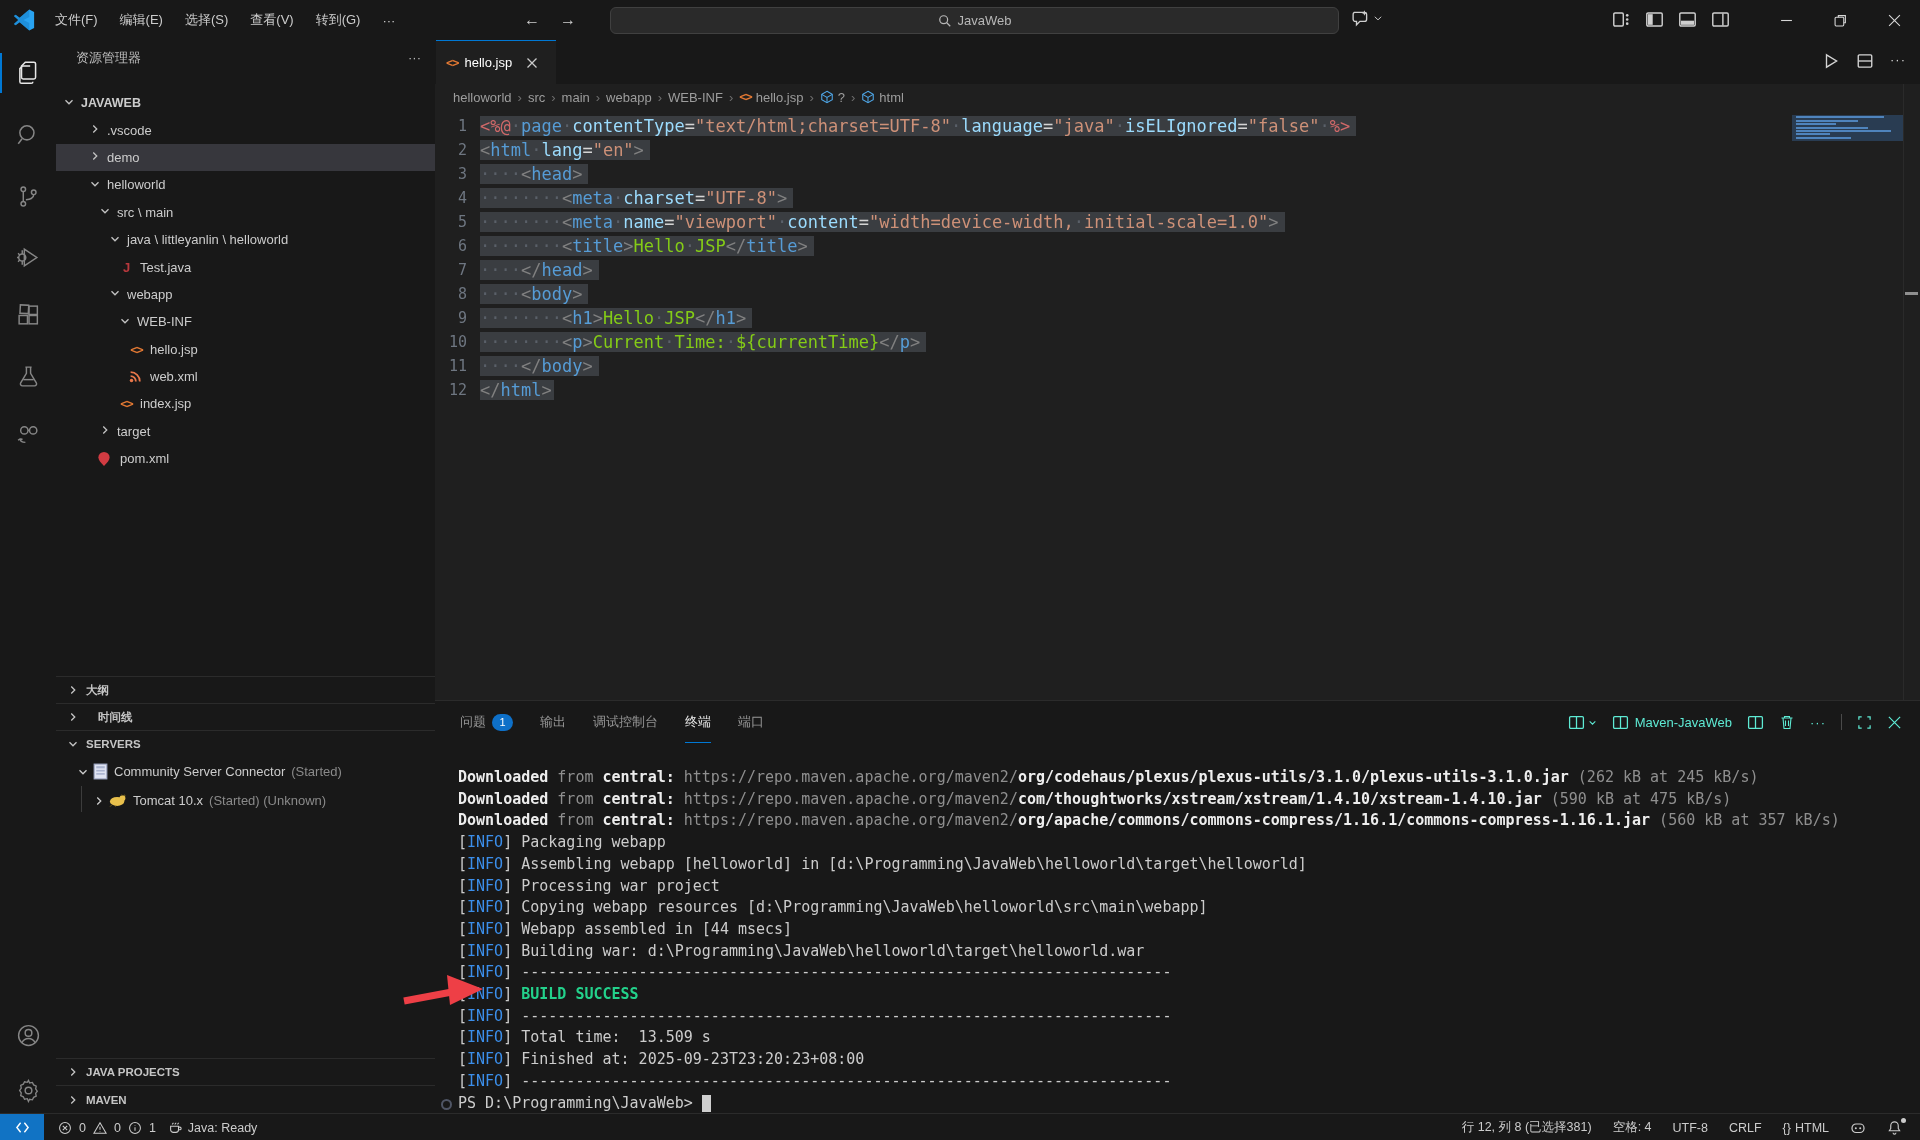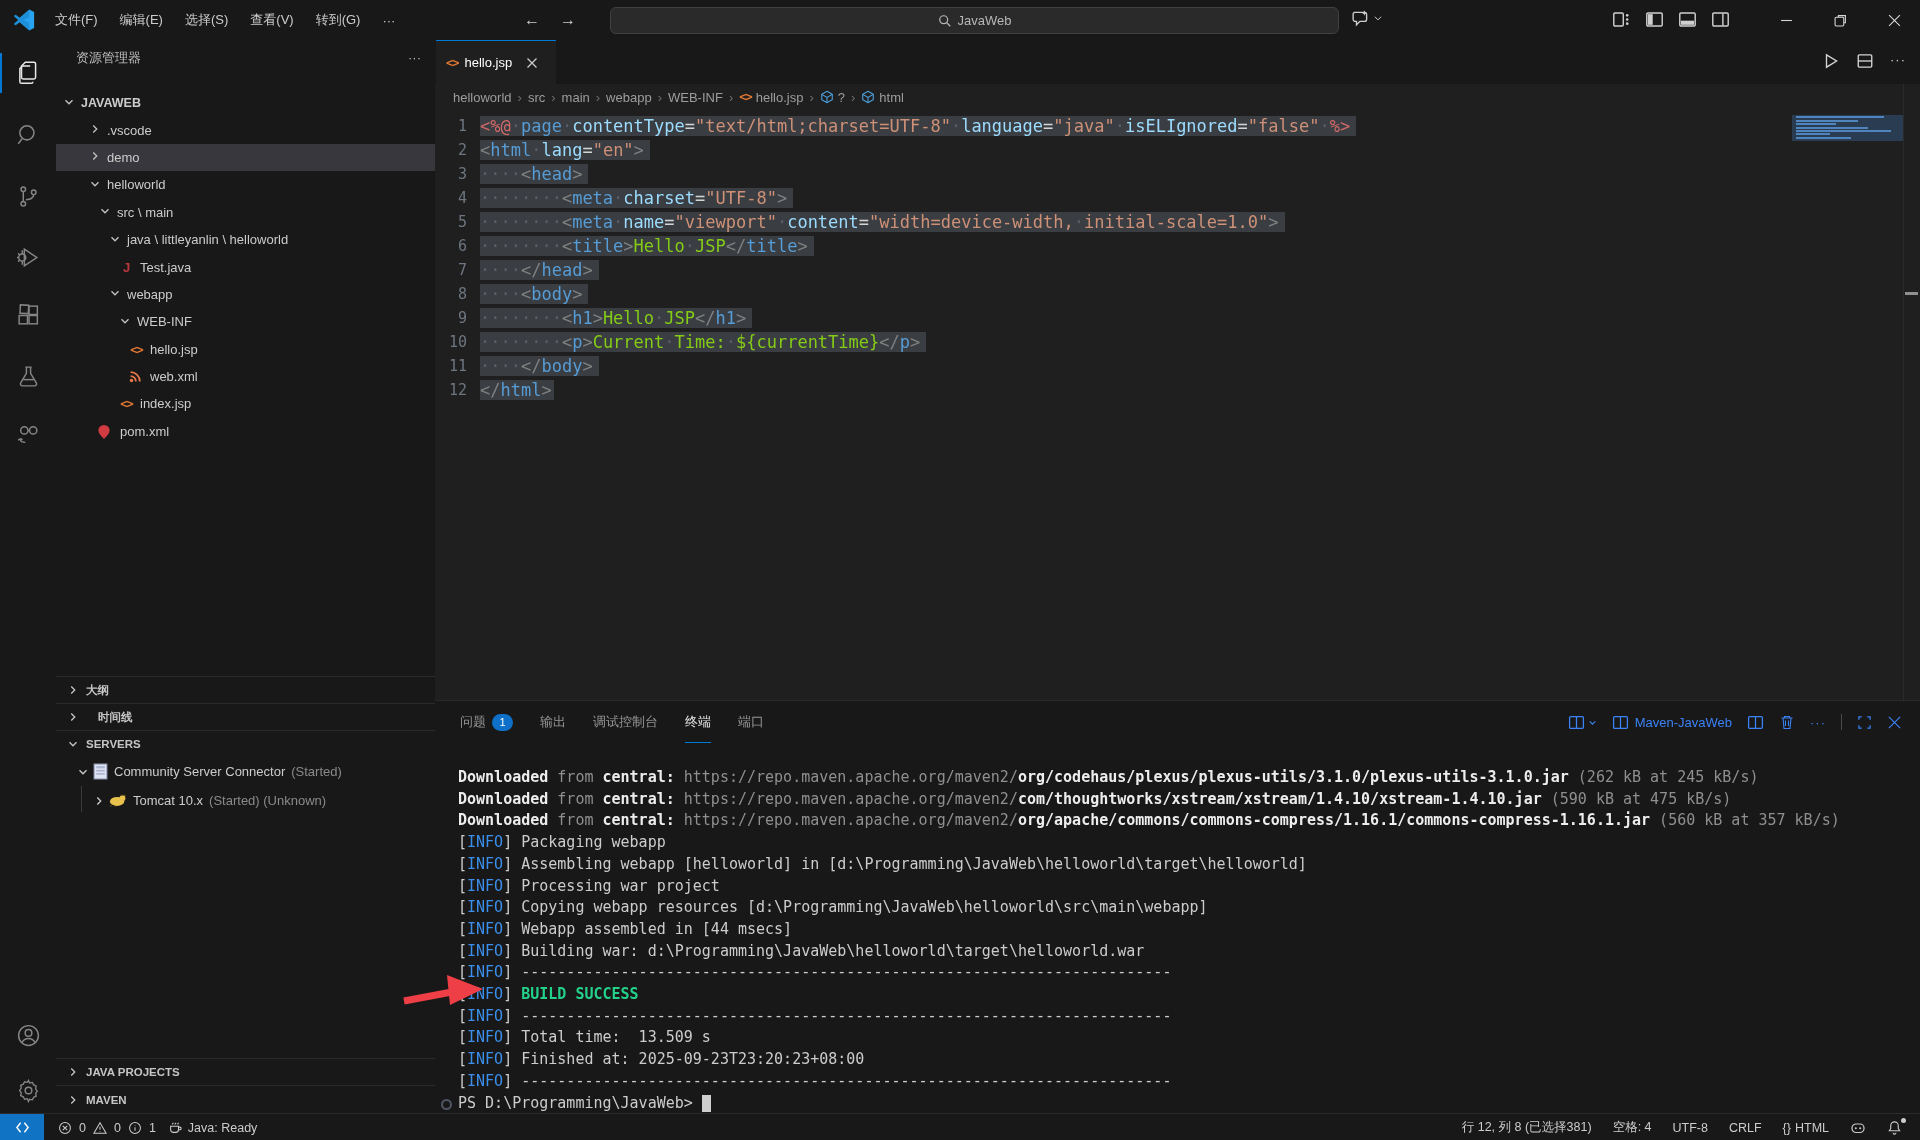--- a/index.html
+++ b/index.html
@@ -58,21 +58,21 @@
   #minimap{position:absolute;left:1357px;top:75px;width:111px;height:26px;background:rgba(53,92,138,.48);}
   #minimap i{display:block;height:2px;background:#4f84bd;margin:1.4px 0 0 4px;}
   #mm-sep{position:absolute;left:1468px;top:44px;width:1px;height:616px;background:#2a2a2a;}
   #ov-mark{position:absolute;left:1470px;top:252px;width:13px;height:3px;background:#8f8f8f;}
   
   #panel{position:absolute;left:435px;top:700px;width:1485px;height:413px;background:#181818;border-top:1px solid #2b2b2b;}
   #panel-tabs{position:absolute;left:25px;top:0;height:42px;display:flex;align-items:center;gap:27px;color:#969696;}
   #panel-tabs .ptab{display:flex;align-items:center;gap:6px;height:42px;box-sizing:border-box;}
   #panel-tabs .ptab.active{color:#e7e7e7;border-bottom:1.5px solid #0078d4;}
   .badge{min-width:17px;height:17px;border-radius:9px;background:#0e70c8;color:#fff;font-size:11px;display:flex;align-items:center;justify-content:center;padding:0 2px;}
-  #panel-actions{position:absolute;right:18px;top:0;height:42px;display:flex;align-items:center;gap:15px;color:#3b82f6;}
+  #panel-actions{position:absolute;right:18px;top:0;height:42px;display:flex;align-items:center;gap:15px;color:#5eead4;}
   #panel-actions .pdiv{width:1px;height:16px;background:#4a4a4a;}
   #term{position:absolute;left:23px;top:66px;font-family:"DejaVu Sans Mono",monospace;font-size:15px;line-height:21.7px;white-space:pre;}
   .c-wb{color:#ededed;font-weight:700}.c-g{color:#8f8f8f}.c-p{color:#cccccc}.c-b{color:#3b8eea}.c-gr{color:#23d18b;font-weight:700}
   #promptline{position:relative;}
   #promptdot{position:absolute;left:-17px;top:6px;width:7px;height:7px;border:2px solid #4f5565;border-radius:50%;}
   #cursor{display:inline-block;width:9px;height:17px;background:#cfcfcf;vertical-align:text-bottom;}
   
   #statusbar{position:absolute;left:0;top:1113px;width:1920px;height:27px;background:#181818;border-top:1px solid #2b2b2b;
              display:flex;align-items:center;font-size:12.5px;color:#cccccc;}
   #remote{width:44px;height:27px;background:#1173c4;color:#fff;display:flex;align-items:center;justify-content:center;flex:none;}
@@ -311,20 +311,28 @@
               <path d="M3 7a6 6 0 0 1 6 6M3 2.5A10.5 10.5 0 0 1 13.5 13" stroke="#e8774a" stroke-width="2" fill="none"></path>
             </svg>
           </span>
           <span>web.xml</span>
         </div>
         <div class="trow" style="padding-left: 62px;">
           <span class="ficon"><span class="codef">&lt;&gt;</span></span>
           <span>index.jsp</span>
         </div>
         <div class="trow" style="padding-left: 42px;">
+          <span class="chev">
+            <svg width="14" height="14" viewBox="0 0 16 16" fill="none" stroke="currentColor" stroke-width="1.5" style="transform:rotate(-90deg)">
+              <path d="M4 6l4 4 4-4"></path>
+            </svg>
+          </span>
+          <span>target</span>
+        </div>
+        <div class="trow" style="padding-left: 42px;">
           <span class="ficon">
             <svg width="12" height="15" viewBox="0 0 12 16">
               <path d="M6 0C9 3 12 6 12 9a6 6 0 0 1-12 0C0 6 3 3 6 0z" fill="#d13b42" transform="scale(1,-1) translate(0,-16)"></path>
             </svg>
           </span>
           <span>pom.xml</span>
         </div>
       </div>
     <div class="sec" style="top:636px;">
         <span class="chev" style="width:16px">

